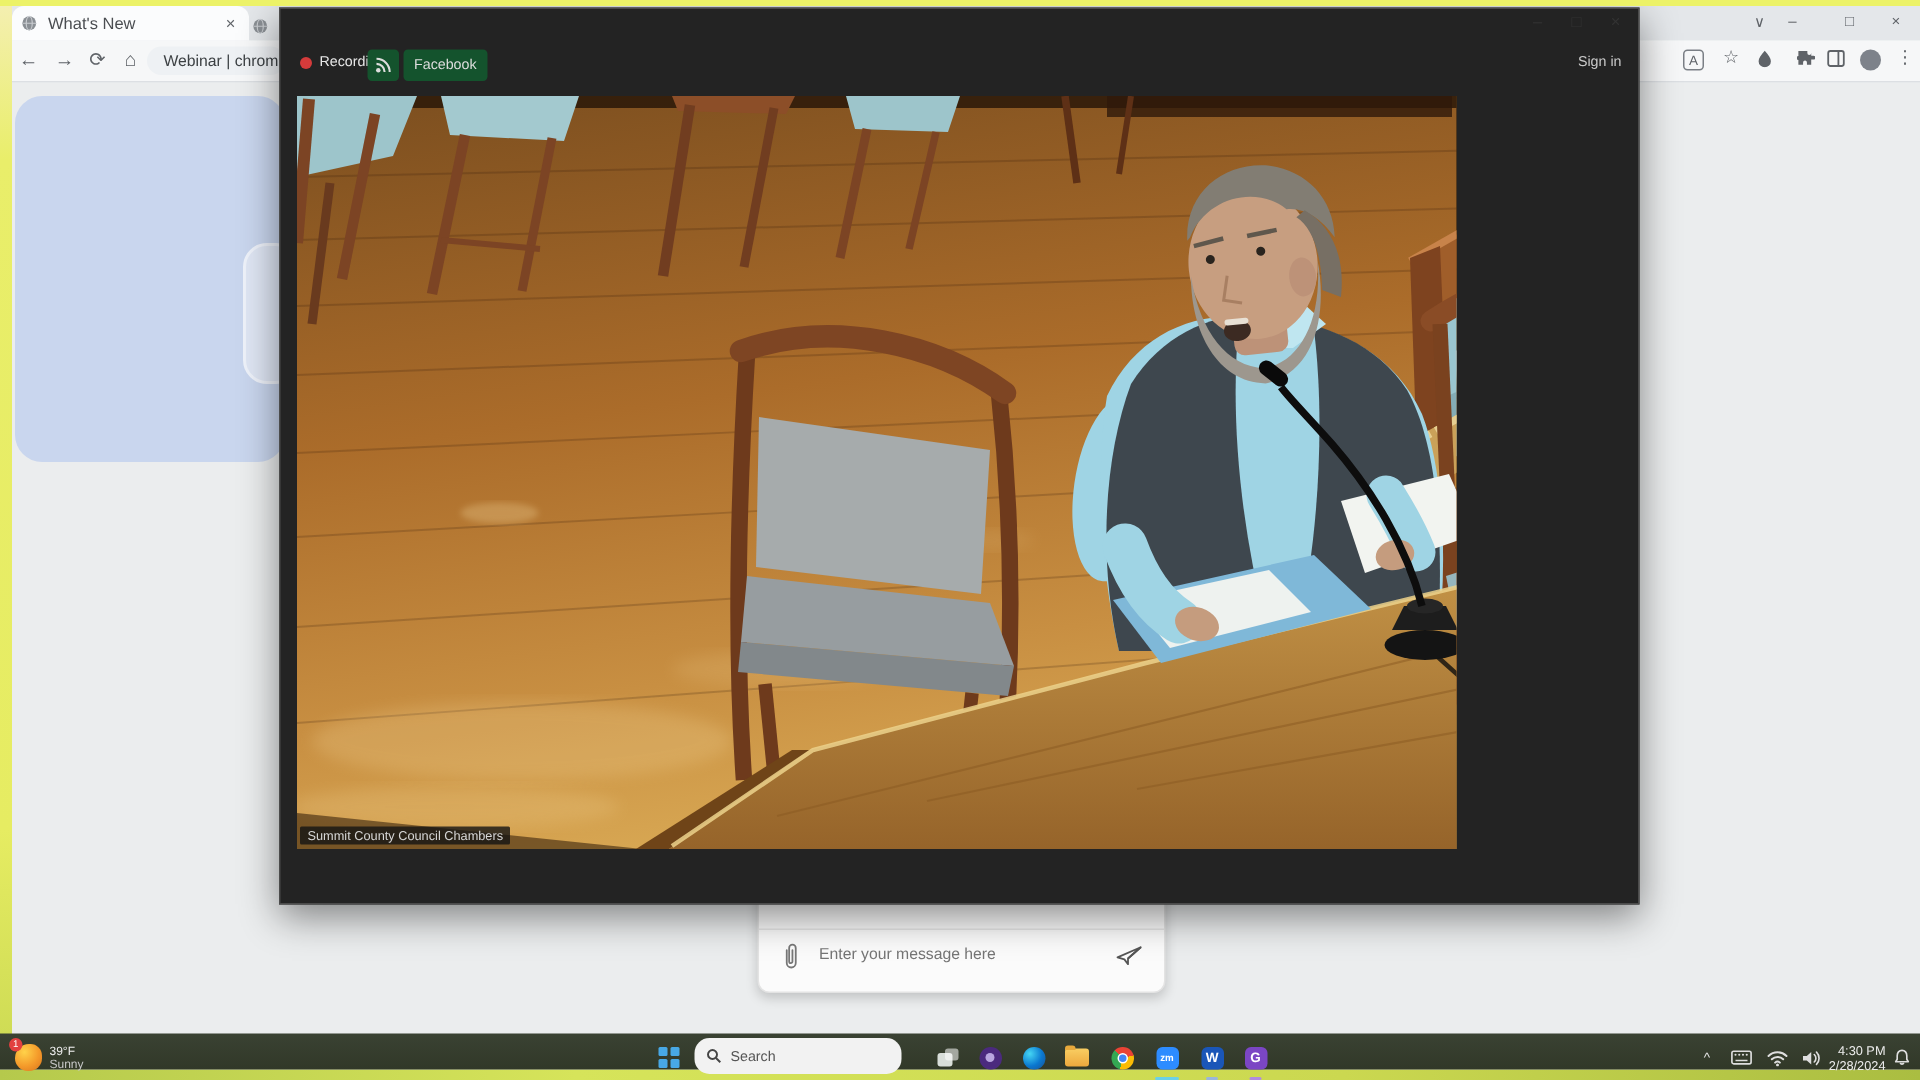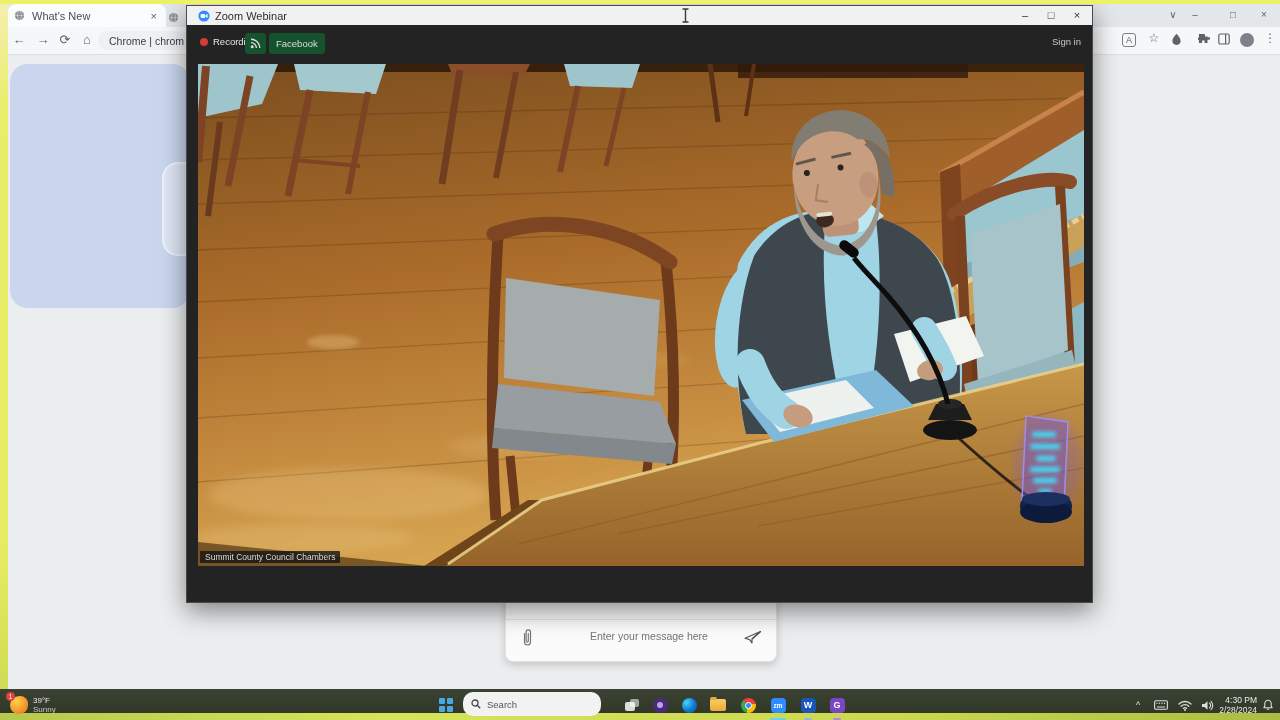--- a/index.html
+++ b/index.html
@@ -29,33 +29,33 @@
   .bluecard{left:10px;top:64px;width:180px;height:244px;background:#c9d6ee;border-radius:18px;z-index:1;}
   .bluepill{left:162px;top:162px;width:34px;height:90px;background:#dfe6f4;border:2px solid #eef2fa;border-radius:16px;z-index:2;}
 
   
   .chatpop{left:505px;top:588px;width:270px;height:72px;background:#fbfbfb;border:1px solid #e3e3e3;border-radius:8px;box-shadow:0 3px 8px rgba(0,0,0,.18);z-index:3;}
   .chat-notice-row{position:absolute;left:0;top:0;width:100%;height:30px;}
   .chat-notice-text{position:absolute;left:40px;top:9px;font-size:10px;color:#6b6b6b;}
   .chat-dd{position:absolute;right:8px;top:12px;font-size:8px;color:#9a9a9a;}
   .chat-div{position:absolute;left:0;top:30px;width:100%;height:1px;background:#e6e6e6;}
   .chat-input-row{position:absolute;left:0;top:31px;width:100%;height:40px;}
-  .chat-input{position:absolute;left:38px;top:9px;width:170px;border:none;background:transparent;font-size:10.5px;color:#555;outline:none;font-family:"Liberation Sans",sans-serif;margin-left:44px;}
+  .chat-input{position:absolute;left:38px;top:9px;width:170px;border:none;background:transparent;font-size:10.5px;color:#555;outline:none;font-family:"Liberation Sans",sans-serif;}
 
   
   .zwin{left:186px;top:5px;width:907px;height:598px;background:#232323;border:1px solid #4b4b4b;box-sizing:border-box;box-shadow:0 8px 24px rgba(0,0,0,.45);z-index:5;}
   .ztitle{position:absolute;left:0;top:0;width:100%;height:19px;background:#f1f1f1;display:flex;align-items:center;}
   .ztitle-text{font-size:11px;color:#2e2e2e;margin-left:5px;}
   .zctl{position:absolute;top:0;height:19px;width:26px;text-align:center;line-height:19px;font-size:11px;color:#333;}
   .zbar-item{position:absolute;top:27px;height:17px;display:flex;align-items:center;}
   .zbtn{background:#14532d;border-radius:3px;color:#ddd;font-size:9.5px;padding:2px 7px;}
   .rec-dot{width:8px;height:8px;border-radius:50%;background:#d43b3b;margin-right:5px;}
   .rec-label{font-size:9.5px;color:#e8e8e8;}
   .signin{position:absolute;right:11px;top:30px;font-size:9.5px;color:#c9c9c9;}
-  .video{position:absolute;left:11px;top:58px;width:886px;height:502px;background:#000;overflow:hidden;}
+  .video{position:absolute;left:11px;top:58px;width:773px;height:502px;background:#000;overflow:hidden;}
   .vcaption{position:absolute;left:13px;top:545px;background:rgba(20,20,20,.8);color:#d8d8d8;font-size:8.5px;padding:1px 5px;border-radius:1px;}
   .ibeam{position:absolute;left:494px;top:2px;}
 
   
   .taskbar{left:0;top:689px;width:1280px;height:24px;background:linear-gradient(#3a4233,#313828);z-index:42;display:block;}
   .tb-item{position:absolute;top:0;height:32px;display:flex;align-items:center;}
   .weather{left:10px;gap:5px;}
   .wicon{position:relative;width:18px;height:18px;border-radius:55% 45% 50% 50%;background:radial-gradient(circle at 35% 30%,#ffd24a,#f49a2a 55%,#d9741e);}
   .wbadge{position:absolute;left:-4px;top:-4px;width:9px;height:9px;border-radius:50%;background:#e24040;color:#fff;font-size:6.5px;text-align:center;line-height:9px;}
   .wtxt{font-size:8px;color:#eee;line-height:9px;}
@@ -115,21 +115,21 @@
   <div class="abs navbtn" style="left:8px;">←</div>
   <div class="abs navbtn" style="left:32px;">→</div>
   <div class="abs navbtn" style="left:54px;">⟳</div>
   <div class="abs navbtn" style="left:76px;">⌂</div>
   <div class="abs addrbar">
     <svg width="10" height="10" viewBox="0 0 11 11">
         <circle cx="5.5" cy="5.5" r="4.6" fill="#6f7479"></circle>
         <ellipse cx="5.5" cy="5.5" rx="2" ry="4.6" fill="none" stroke="#d7dadd" stroke-width="0.8"></ellipse>
         <line x1="0.9" y1="5.5" x2="10.1" y2="5.5" stroke="#d7dadd" stroke-width="0.8"></line>
       </svg>
-    <span class="addrtext">Chrome | chrom</span>
+    <span class="addrtext">Webinar | chrom</span>
   </div>
 
   <div class="abs bwin-ctl" style="left:1164px;">∨</div>
   <div class="abs bwin-ctl" style="left:1186px;">–</div>
   <div class="abs bwin-ctl" style="left:1224px;">□</div>
   <div class="abs bwin-ctl" style="left:1255px;">×</div>
   <div class="abs tb-icon" style="left:1122px;font-size:9px;border:1px solid #7a7f85;border-radius:3px;width:12px;height:12px;line-height:12px;top:33px;">A</div>
   <div class="abs tb-icon" style="left:1144px;">☆</div>
   <div class="abs tb-icon" style="left:1171px;top:33px;">
     <svg width="11" height="12" viewBox="0 0 11 12">
@@ -162,35 +162,20 @@
       <span style="position:absolute;right:14px;top:10px;">
         <svg width="18" height="14" viewBox="0 0 18 14">
             <path d="M1,8.2 L16.5,1.5 L8,9 L8,12.8 L5.6,9.6 Z" fill="none" stroke="#555" stroke-width="1.2" stroke-linejoin="round"></path>
             <line x1="8" y1="9" x2="16.5" y2="1.5" stroke="#555" stroke-width="1.2"></line>
           </svg>
       </span>
     </div>
   </div>
 
   <div class="abs zwin">
-    <div class="ztitle">
-      <span style="margin-left:11px;">
-        <svg width="12" height="12" viewBox="0 0 12 12">
-            <circle cx="6" cy="6" r="5.6" fill="#2d8cff"></circle>
-            <rect x="2.6" y="4" width="4.6" height="4" rx="1" fill="#fff"></rect>
-            <path d="M7.6,5.2 L9.6,3.9 L9.6,8.1 L7.6,6.8 Z" fill="#fff"></path>
-          </svg>
-      </span>
-      <span class="ztitle-text">Zoom Webinar</span>
-      <span class="ibeam">
-        <svg width="9" height="15" viewBox="0 0 9 15">
-            <path d="M1.5,1 H7.5 M4.5,1 V14 M1.5,14 H7.5" stroke="#3a3a3a" stroke-width="1.4" fill="none"></path>
-          </svg>
-      </span>
-    </div>
     <div class="zctl" style="right:54px;">–</div>
     <div class="zctl" style="right:28px;">□</div>
     <div class="zctl" style="right:2px;">×</div>
 
     <div class="zbar-item" style="left:13px;">
       <span class="rec-dot"></span>
       <span class="rec-label">Recording</span>
     </div>
     <div class="zbar-item zbtn" style="left:58px;padding:2px 5px;">
       <svg width="11" height="11" viewBox="0 0 11 11">

